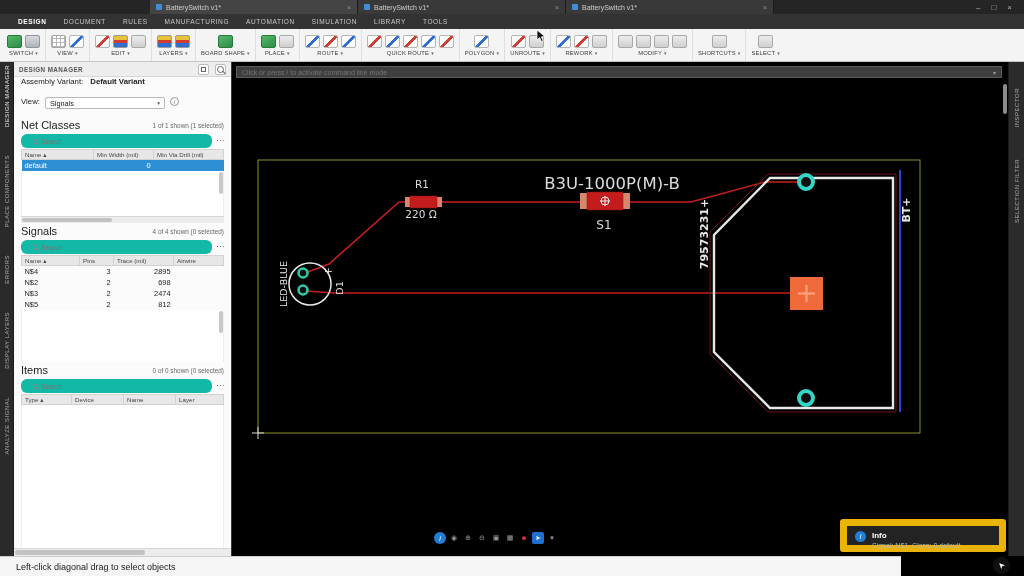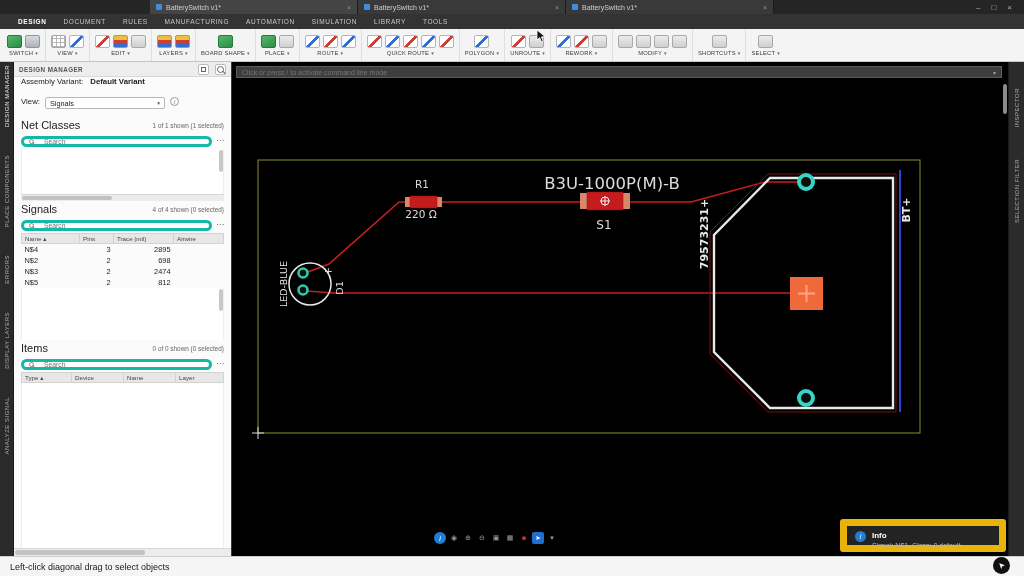--- a/index.html
+++ b/index.html
@@ -57,21 +57,21 @@
 .variant{height:20px;gap:7px;font-size:7.8px}
 .variant .v{font-weight:bold}
 .viewrow{height:20px;gap:5px;font-size:7.8px}
 .select{flex:0 0 120px;height:12px;border:1px solid #b8b8b8;border-radius:2px;background:#fff;display:flex;align-items:center;padding:0 4px;font-size:7.3px;color:#222}
 .select .c{margin-left:auto;font-size:5.5px;color:#555}
 .inf{width:9px;height:9px;border:1px solid #999;border-radius:50%;font-size:6px;color:#777;display:flex;align-items:center;justify-content:center;font-style:italic}
 .sect{height:16px;display:flex;align-items:center;padding:0 7px;flex:0 0 auto}
 .sect .lbl{font-size:11px;color:#222}
 .sect .st{margin-left:auto;font-size:6.4px;color:#666}
 .searchrow{height:16px;display:flex;align-items:center;gap:4px;padding:0 7px;flex:0 0 auto}
-.search{flex:1;height:11px;border:3px solid #14b8a6;border-radius:6px;background:#fff;display:flex;align-items:center;gap:10px;padding:0 5px}
+.search{flex:1;height:11px;border:7px solid #14b8a6;border-radius:6px;background:#fff;display:flex;align-items:center;gap:3px;padding:0 5px}
 .smag{width:5px;height:5px;border:1px solid #888;border-radius:50%;position:relative;flex:0 0 auto}
 .smag::after{content:"";position:absolute;width:3px;height:1px;background:#888;transform:rotate(45deg);right:-2.4px;bottom:-1px}
 .search input{border:none;outline:none;width:100%;font-size:6.8px;color:#333;background:transparent}
 .dots{color:#555;font-size:8px;line-height:6px}
 .twrap{position:relative;margin:0 7px;flex:0 0 auto}
 .twrap table{width:100%;border-collapse:collapse;table-layout:fixed}
 .twrap th{background:#e7e7e7;border:1px solid #d2d2d2;font-size:6.2px;color:#444;font-weight:normal;padding:1px 3px;text-align:left;vertical-align:top;overflow:hidden;white-space:normal}
 .twrap th.one{white-space:nowrap}
 .twrap td{font-size:7.4px;padding:1px 3px;color:#222;overflow:hidden;white-space:nowrap}
 .twrap tr.sel td{background:#2e8fd5;color:#fff}
@@ -114,21 +114,21 @@
 .cvsb{position:absolute;right:1px;top:22px;width:4px;height:30px;background:#8a8a8a;border-radius:2px;z-index:6}
 .infobox{position:absolute;right:2px;bottom:4px;width:166px;height:33px;background:#232323;border:7px solid #eab308;border-radius:3px;display:flex;align-items:flex-start;gap:6px;padding:5px 8px;z-index:6}
 .infobox .iic{width:11px;height:11px;border-radius:50%;background:#1f7fd4;color:#fff;font-size:7px;display:flex;align-items:center;justify-content:center;font-style:italic;flex:0 0 auto}
 .infobox .tt{font-size:8px;color:#fff;font-weight:bold}
 .infobox .dd{font-size:7px;color:#b5b5b5;margin-top:2px}
 
 
 .rightrail{position:absolute;left:1008px;top:62px;width:16px;height:494px;background:#2b2b2b;display:flex;flex-direction:column;align-items:center;gap:32px;padding-top:26px;border-left:1px solid #1a1a1a}
 
 
-.statusbar{position:absolute;left:0;top:556px;width:1024px;height:20px;background:#f5f5f5;border-top:1px solid #cdcdcd;display:flex;align-items:center;padding:0 10px;font-size:9px;color:#1a1a1a}
+.statusbar{position:absolute;left:0;top:556px;width:901px;height:20px;background:#f5f5f5;border-top:1px solid #cdcdcd;display:flex;align-items:center;padding:0 16px;font-size:9px;color:#1a1a1a}
 .bubble{position:absolute;right:14px;top:557px;width:17px;height:17px;border-radius:50%;background:#101010;color:#fff;display:flex;align-items:center;justify-content:center;font-size:8px;z-index:9}
 .bubble span{transform:rotate(-135deg);display:block}
 .oscursor{position:absolute;left:536px;top:29px;z-index:20;pointer-events:none}
 </style>
 </head>
 <body>
 
 <div class="app">
 
   <div class="titlebar">
@@ -354,20 +354,43 @@
     <div class="sect">
       <span class="lbl">Net Classes</span>
       <span class="st">1 of 1 shown (1 selected)</span>
     </div>
     <div class="searchrow">
       <span class="search">
         <span class="smag"></span>
         <input placeholder="Search" style="">
       </span>
       <span class="dots">⋯</span>
+    </div>
+    <div class="twrap">
+      <table>
+        <colgroup>
+            <col style="width:72px">
+            <col style="width:60px">
+            <col>
+          </colgroup>
+        <thead>
+            <tr>
+          <th class="one"><span>Name</span> <span>▴</span></th>
+          <th>Min Width (mil)</th>
+          <th>Min Via Drill (mil)</th>
+        </tr>
+          </thead>
+        <tbody>
+          <tr class="sel">
+            <td>default</td>
+            <td class="tnum">0</td>
+            <td></td>
+          </tr>
+        </tbody>
+      </table>
     </div>
     <div class="fill" style="height:45px">
       <span class="vsb"></span>
     </div>
     <div class="hsb">
         <span class="thumb"></span>
       </div>
 
     <div class="sect">
       <span class="lbl">Signals</span>

